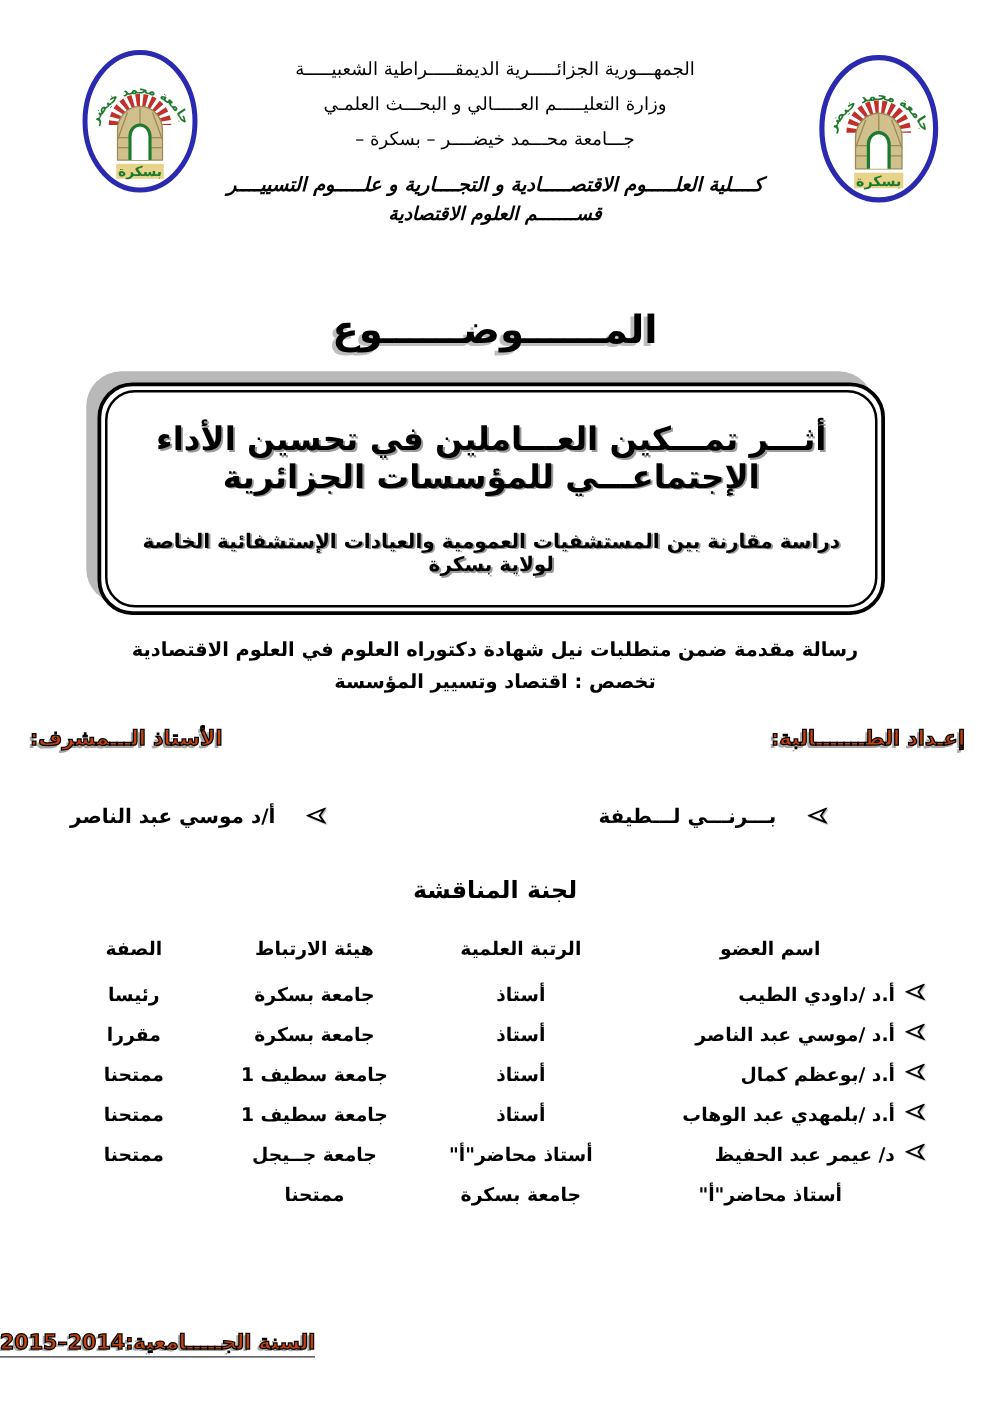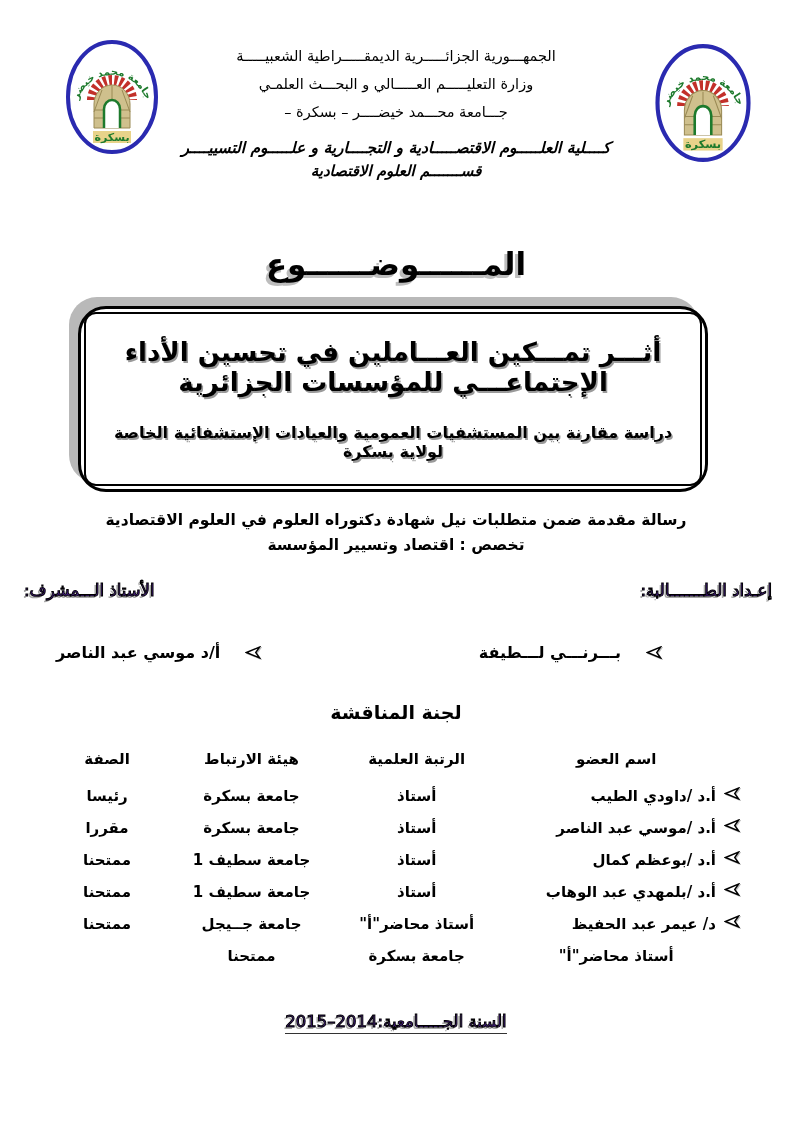--- a/index.html
+++ b/index.html
@@ -23,52 +23,52 @@
     font-size:31px; font-weight:bold; letter-spacing:1px;
     text-shadow:-3px 3px 0 #bdbdbd;
   }
   
   .title-box {
     position:absolute; left:78px; top:306px; width:630px; height:186px;
     border:3px solid #000; border-radius:28px; background:#fff;
     box-shadow:-9px -9px 0 0 #b9b9b9;
   }
   .title-box-inner {
-    position:absolute; inset:3px; border:2px solid #000; border-radius:12px;
+    position:absolute; inset:3px; border:2px solid #000; border-radius:24px;
     display:flex; flex-direction:column; align-items:center; justify-content:center;
     gap:26px; padding:6px 14px; text-align:center;
   }
   .title-line1 { font-size:26px; font-weight:bold; text-shadow:1.5px 1.5px 0 #9a9a9a; }
   .title-line2 { font-size:16px; font-weight:bold; text-shadow:1.5px 1.5px 0 #9a9a9a; }
   
   .thesis-note { position:absolute; top:508px; left:60px; right:60px; text-align:center;
     font-size:15.5px; font-weight:bold; line-height:25px; }
   
   .engraved {
-    font-weight:normal; font-size:16.5px; color:#4c1d95;
+    font-weight:bold; font-size:16.5px; color:#c2410c;
     -webkit-text-stroke:1px #000; text-shadow:-2px 2px 0 #a8a8a8;
   }
   .student-label    { position:absolute; top:581px; right:20px; }
   .supervisor-label { position:absolute; top:581px; left:24px; }
   .person { position:absolute; display:flex; align-items:center; gap:25px;
     font-size:16px; font-weight:bold; }
   .student-name    { top:643px; right:130px; }
   .supervisor-name { top:643px; left:56px; }
   .bullet { width:16px; height:13px; flex:0 0 auto; filter:drop-shadow(1px 1px 0 #bbb); }
   
   .committee-heading { position:absolute; top:701px; left:0; right:0; text-align:center;
     font-size:19px; font-weight:bold; }
   .committee-table { position:absolute; top:744px; left:52px; width:688px; direction:rtl; }
   .crow { display:grid; grid-template-columns:36% 22% 26% 16%; align-items:center;
     height:32px; font-size:15px; font-weight:bold; }
   .crow.header-row { height:30px; margin-bottom:6px; }
   .cell-center { text-align:center; }
   .cell-member { display:flex; align-items:flex-start; gap:8px; }
   
-  .footer { position:absolute; top:1012px; left:0; right:0; text-align:center; }
+  .footer { position:absolute; top:1064px; left:0; right:0; text-align:left; }
   .footer span { display:inline-block; border-bottom:1.5px solid #333; padding-bottom:2px; }
 </style>
 </head>
 <body>
 
 <div class="page">
 
   <div class="logo logo-left">
     <svg width="96" height="118" viewBox="0 0 96 118">
       <ellipse cx="48" cy="59" rx="44" ry="55" fill="#ffffff" stroke="#2a2ab0" stroke-width="4"></ellipse>

